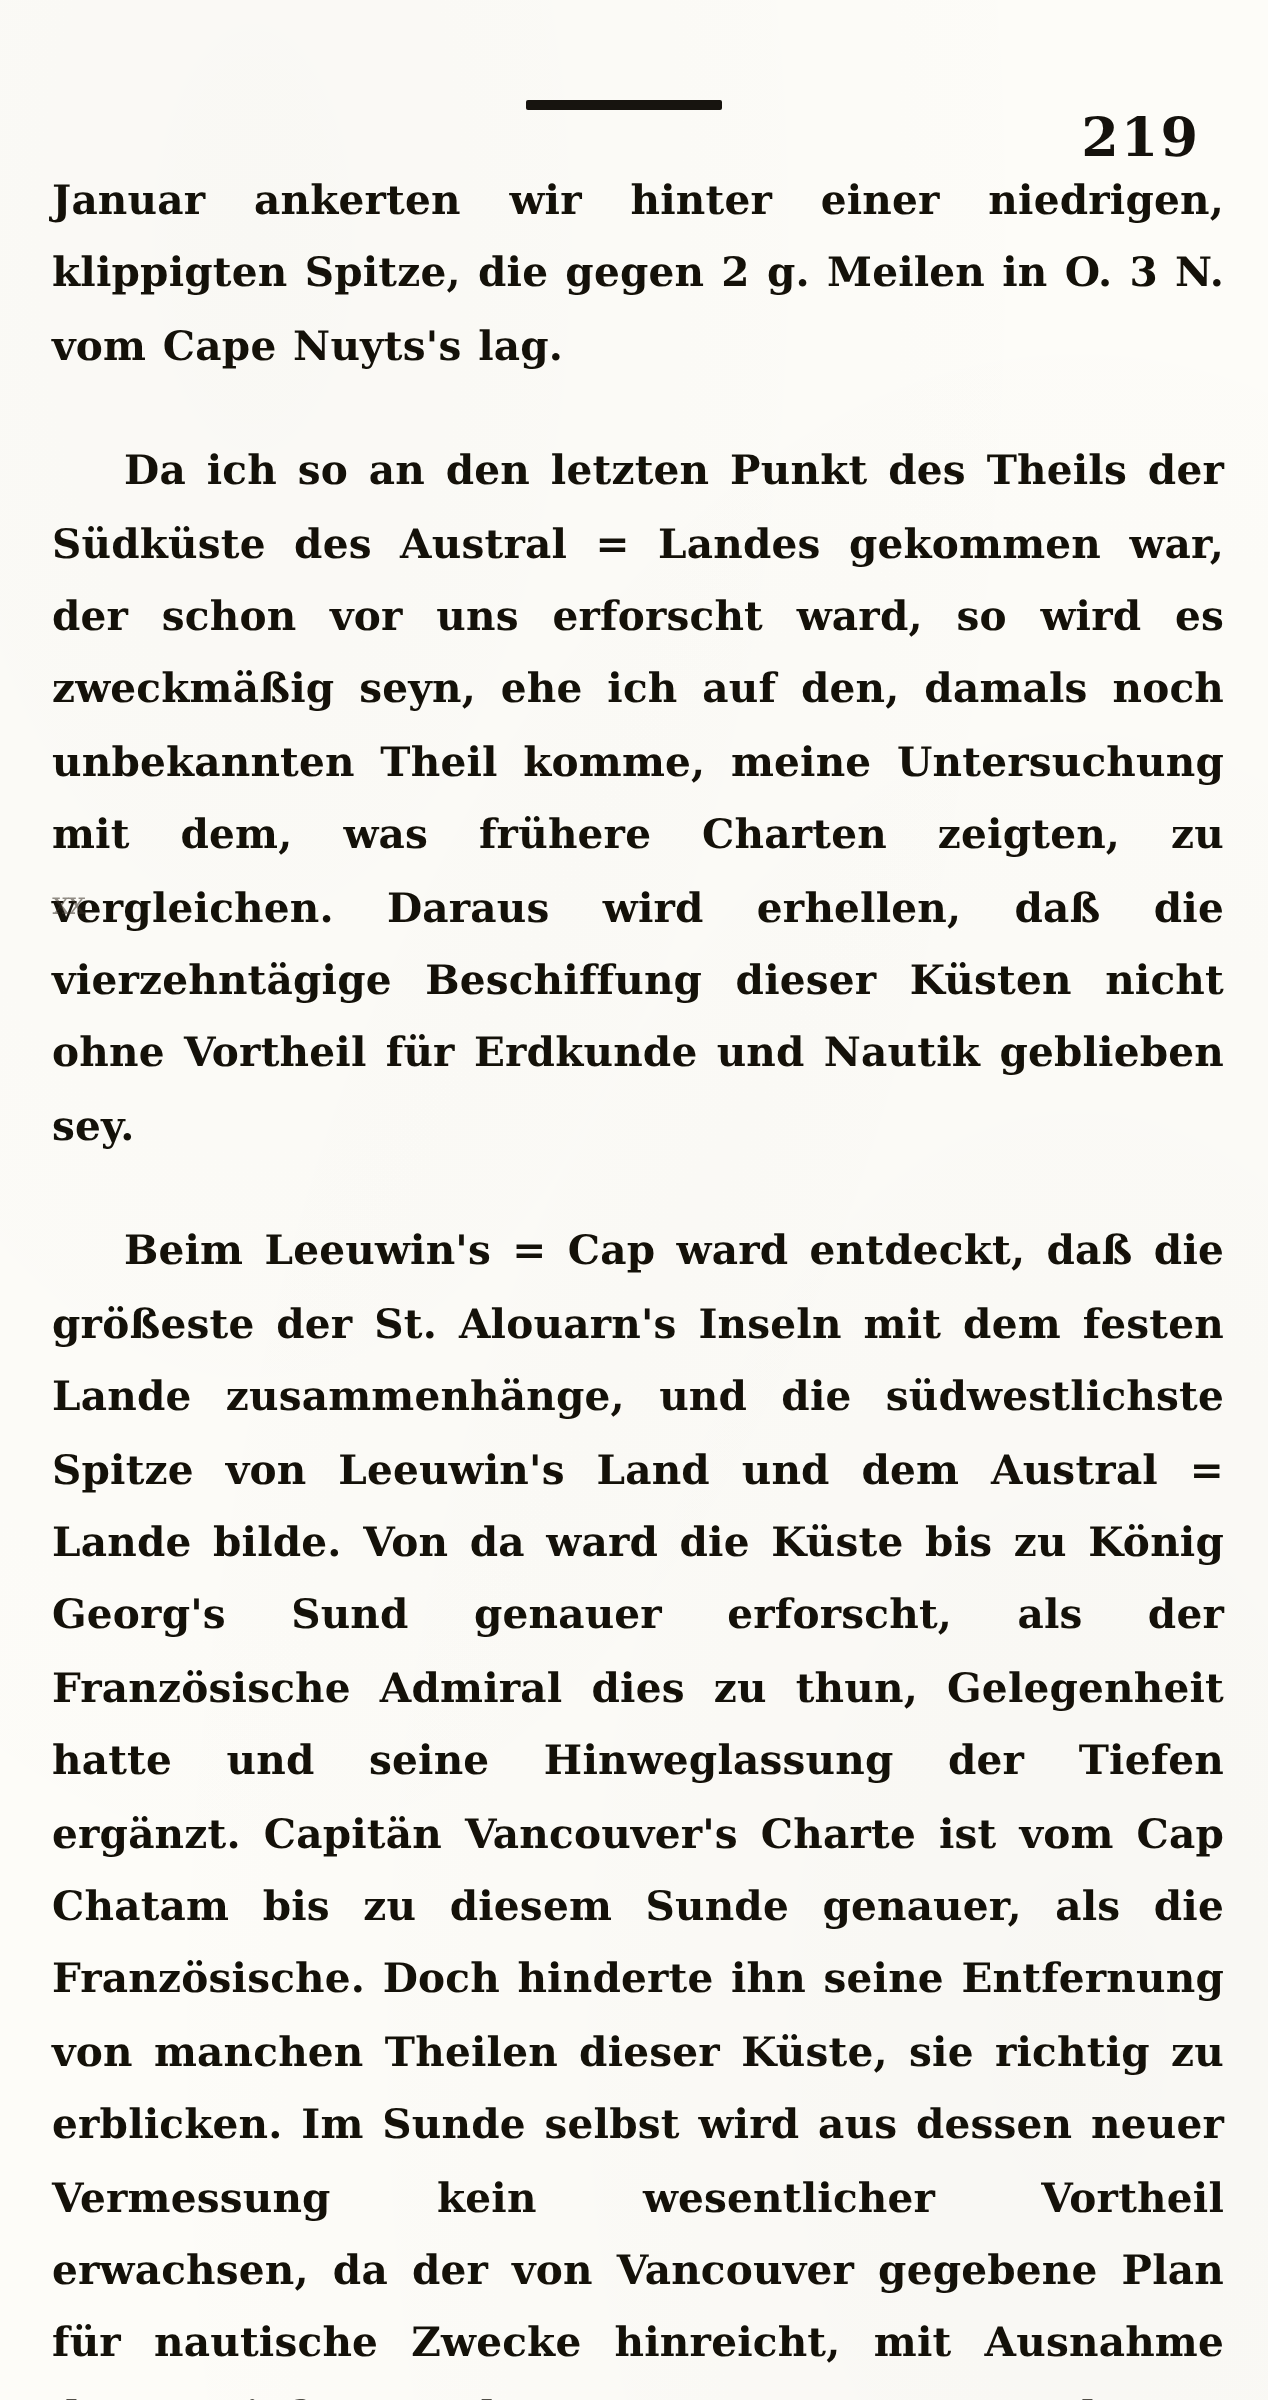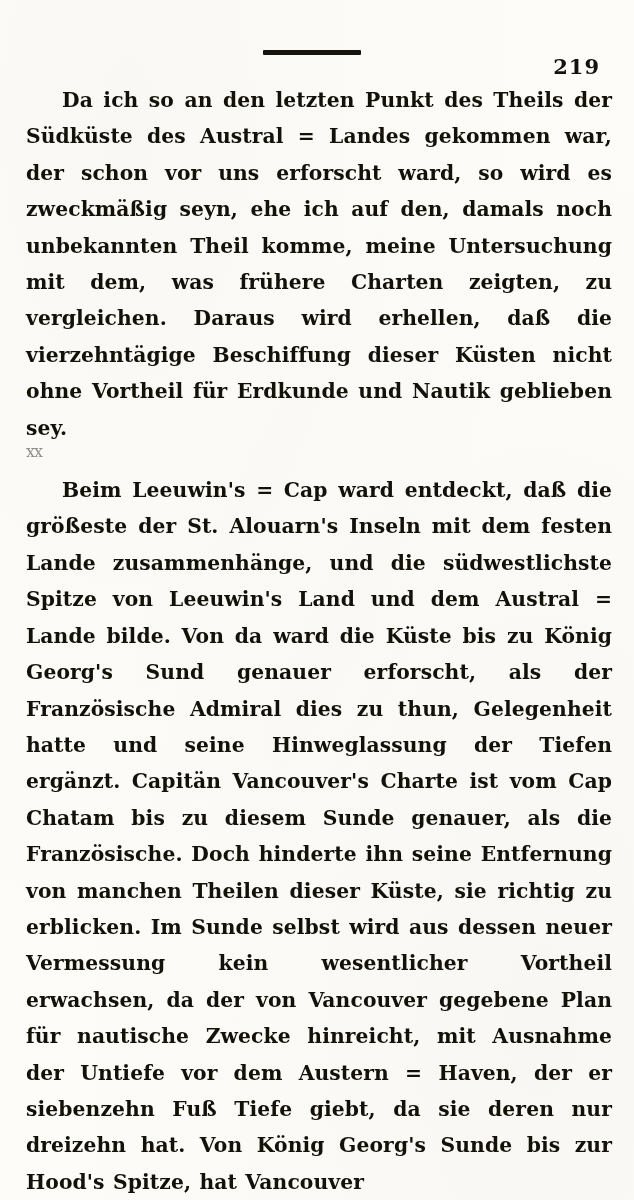--- a/index.html
+++ b/index.html
@@ -44,21 +44,21 @@
     width: 98px;
     height: 5px;
     background: #17140f;
     border-radius: 1px;
   }
   .page-number {
     position: absolute;
     top: 26px;
     right: 34px;
     font-family: "DejaVu Serif", serif;
-    font-size: 21px;
+    font-size: 27px;
     font-weight: 700;
     letter-spacing: 1px;
     color: #15120d;
     font-variant: small-caps;
   }
   .body-text {
     position: absolute;
     top: 82px;
     left: 26px;
     width: 586px;
@@ -97,19 +97,20 @@
 <body>
 
 <div class="page">
 
   <div class="header">
     <div class="header-rule"></div>
     <div class="page-number">219</div>
   </div>
 
   <div class="body-text">
+    <p class="para">Januar ankerten wir hinter einer niedrigen, klippigten Spitze, die gegen 2 g. Meilen in O. 3 N. vom Cape Nuyts's lag.</p>
     <p class="para indent">Da ich so an den letzten Punkt des Theils der Südküste des Austral = Landes gekommen war, der schon vor uns erforscht ward, so wird es zweckmäßig seyn, ehe ich auf den, damals noch unbekannten Theil komme, meine Untersuchung mit dem, was frühere Charten zeigten, zu vergleichen. Daraus wird erhellen, daß die vierzehntägige Beschiffung dieser Küsten nicht ohne Vortheil für Erdkunde und Nautik geblieben sey.</p>
     <p class="para indent">Beim Leeuwin's = Cap ward entdeckt, daß die größeste der St. Alouarn's Inseln mit dem festen Lande zusammenhänge, und die südwestlichste Spitze von Leeuwin's Land und dem Austral = Lande bilde. Von da ward die Küste bis zu König Georg's Sund genauer erforscht, als der Französische Admiral dies zu thun, Gelegenheit hatte und seine Hinweglassung der Tiefen ergänzt. Capitän Vancouver's Charte ist vom Cap Chatam bis zu diesem Sunde genauer, als die Französische. Doch hinderte ihn seine Entfernung von manchen Theilen dieser Küste, sie richtig zu erblicken. Im Sunde selbst wird aus dessen neuer Vermessung kein wesentlicher Vortheil erwachsen, da der von Vancouver gegebene Plan für nautische Zwecke hinreicht, mit Ausnahme der Untiefe vor dem Austern = Haven, der er siebenzehn Fuß Tiefe giebt, da sie deren nur dreizehn hat. Von König Georg's Sunde bis zur Hood's Spitze, hat Vancouver</p>
   </div>
 
   <div class="marginal-mark">xx</div>
 
 </div>
 
 </body></html>

